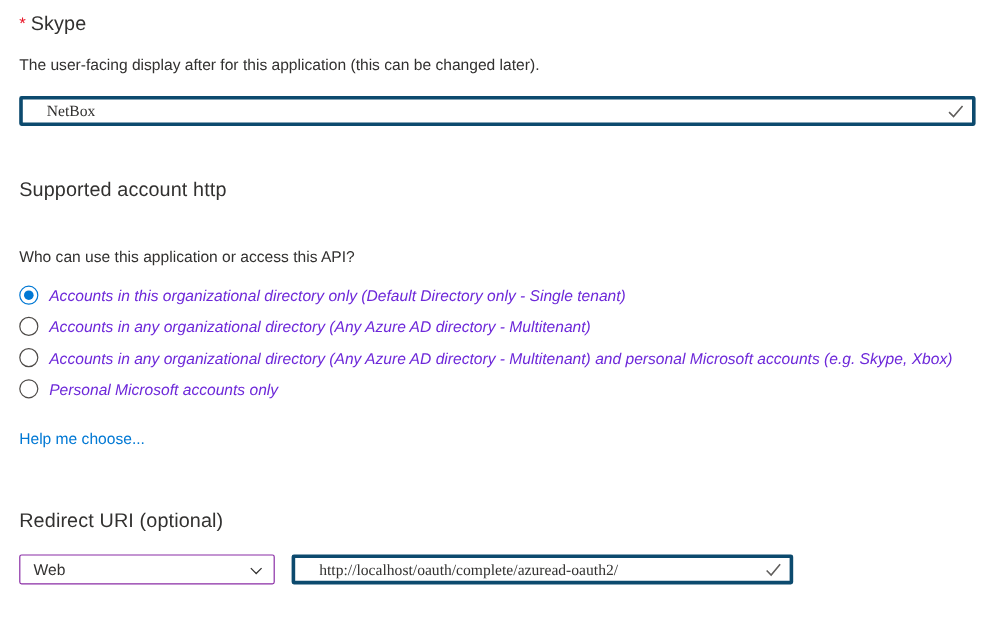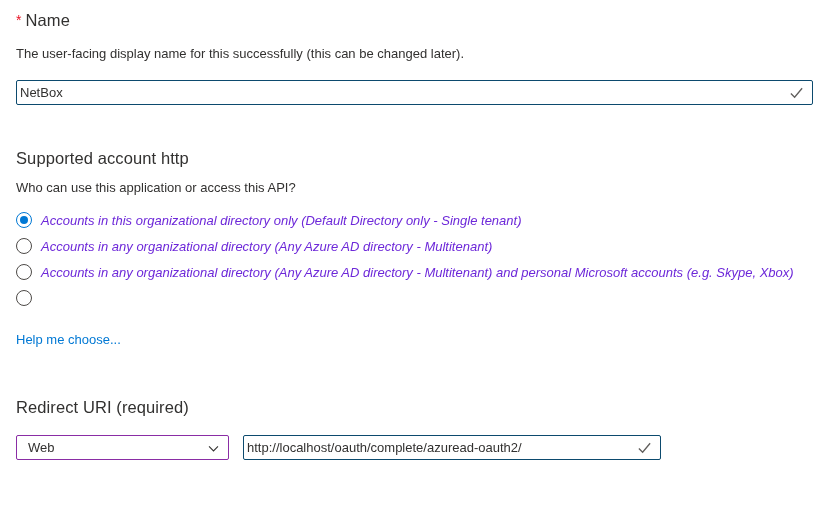--- a/index.html
+++ b/index.html
@@ -35,39 +35,39 @@
   .name-desc { margin-top: 14px; }
 
   .input-wrap {
     position: relative;
     margin-top: 17px;
     width: 797px;
   }
   .text-input {
     width: 100%;
     height: 25px;
-    border: 1px solid #0c4a6e;
+    border: 3px solid #0c4a6e;
     border-radius: 2px;
-    padding: 0 30px 0 3px;
-    font-family: Liberation Sans, sans-serif;
+    padding: 0 30px 0 20px;
+    font-family: Liberation Serif, serif;
     font-size: 13px;
     color: #323130;
     outline: none;
     background: #fff;
   }
   .valid-check {
     position: absolute;
     right: 9px;
     top: 5px;
     width: 15px;
     height: 15px;
   }
 
   .section2 { margin-top: 44px; }
-  .question { margin-top: 10px; }
+  .question { margin-top: 36px; }
 
   .radio-group { margin-top: 10px; }
   .radio-row {
     display: flex;
     align-items: center;
     height: 26px;
     cursor: pointer;
   }
   .radio-circle {
     flex: 0 0 auto;
@@ -138,23 +138,23 @@
     margin-left: 14px;
     width: 418px;
   }
 </style>
 </head>
 <body>
 
 <div class="page">
 
   <div>
-    <h2 class="section-title"><span class="required-asterisk">*</span><span>Name</span></h2>
-
-    <p class="desc name-desc">The user-facing display name for this successfully (this can be changed later).</p>
+    <h2 class="section-title"><span class="required-asterisk">*</span><span>Skype</span></h2>
+
+    <p class="desc name-desc">The user-facing display after for this application (this can be changed later).</p>
 
     <div class="input-wrap">
       <input class="text-input" type="text" value="NetBox" style="">
       <svg class="valid-check" viewBox="0 0 16 16">
         <path d="M2 9 L6 13 L14 3.5" fill="none" stroke="#605e5c" stroke-width="1.4"></path>
       </svg>
     </div>
   </div>
 
   <div class="section2">
@@ -170,28 +170,29 @@
       <div class="radio-row">
         <span class="radio-circle"></span>
         <span class="radio-label">Accounts in any organizational directory (Any Azure AD directory - Multitenant)</span>
       </div>
       <div class="radio-row">
         <span class="radio-circle"></span>
         <span class="radio-label">Accounts in any organizational directory (Any Azure AD directory - Multitenant) and personal Microsoft accounts (e.g. Skype, Xbox)</span>
       </div>
       <div class="radio-row">
         <span class="radio-circle"></span>
+        <span class="radio-label">Personal Microsoft accounts only</span>
       </div>
     </div>
 
     <a class="help-link" href="#">Help me choose...</a>
   </div>
 
   <div class="section3">
-    <h2 class="section-title">Redirect URI (required)</h2>
+    <h2 class="section-title">Redirect URI (optional)</h2>
 
 
     <div class="uri-row">
       <div class="select-box">
         <span>Web</span>
         <svg class="chevron" viewBox="0 0 16 16">
           <path d="M2.5 5.5 L8 11 L13.5 5.5" fill="none" stroke="#323130" stroke-width="1.3"></path>
         </svg>
       </div>
       <div class="uri-input-wrap">

